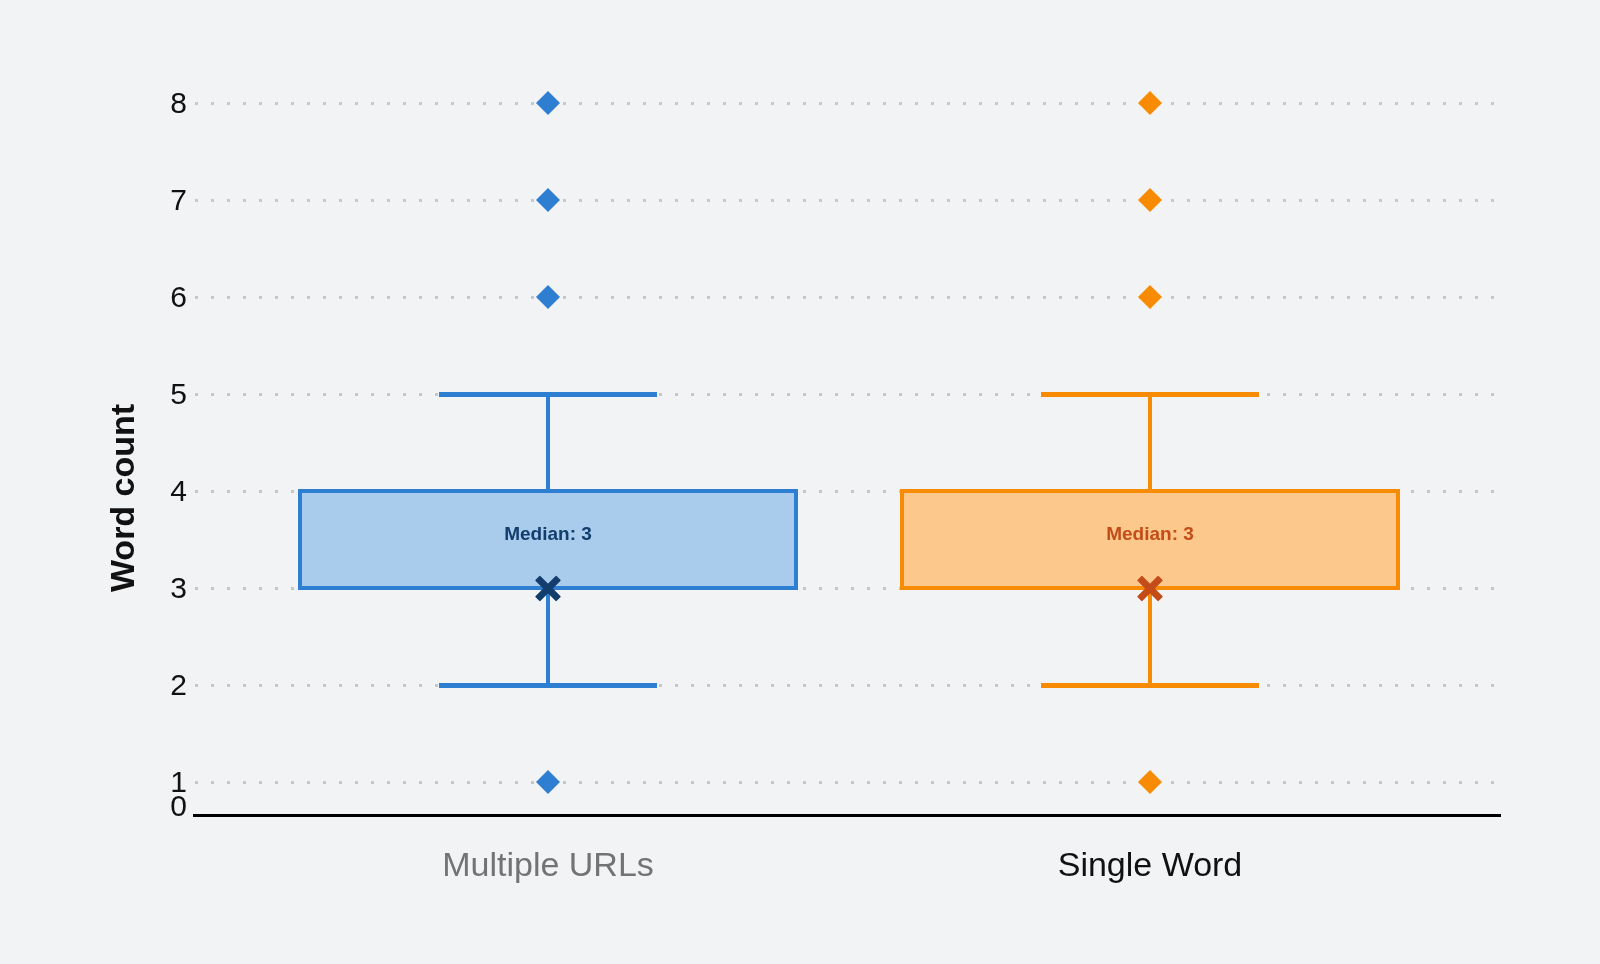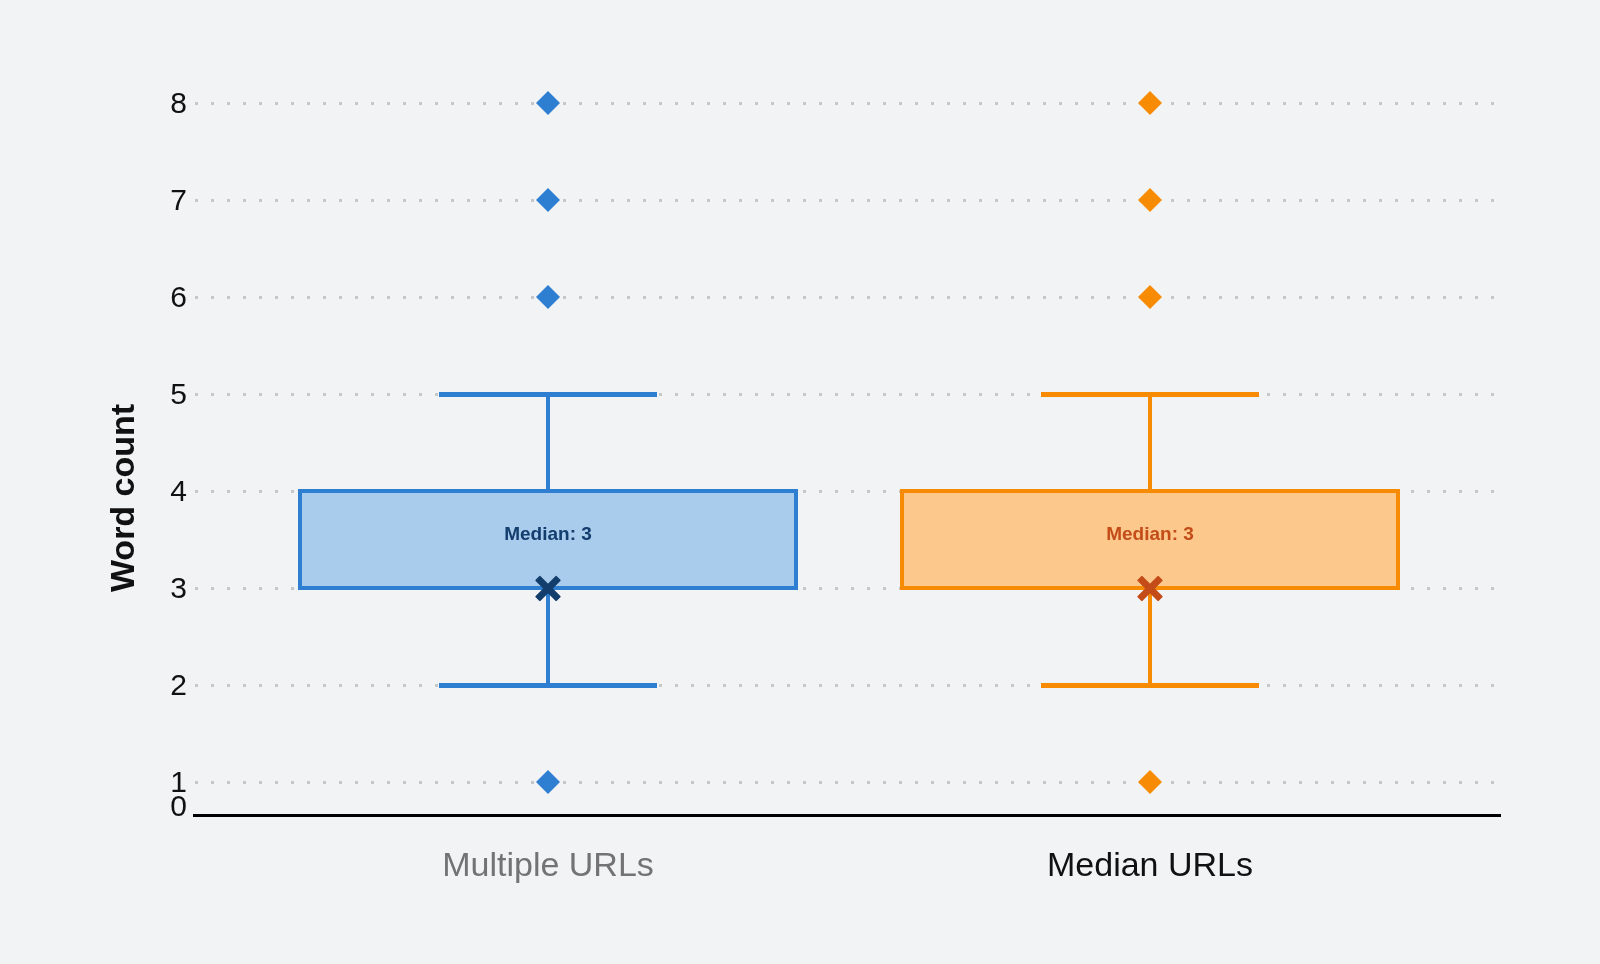--- a/index.html
+++ b/index.html
@@ -149,15 +149,15 @@
         <div class="median-label" style="color: rgb(195, 76, 24);">Median: 3</div>
       </div>
       <div class="mean-marker" style="left: 1150px; top: 588px;">
         <div class="bar a" style="background: rgb(195, 76, 24);"></div>
         <div class="bar b" style="background: rgb(195, 76, 24);"></div>
       </div>
       <div class="outlier-diamond" style="left: 1150px; top: 782px; background: rgb(247, 139, 4);"></div>
       <div class="outlier-diamond" style="left: 1150px; top: 297px; background: rgb(247, 139, 4);"></div>
       <div class="outlier-diamond" style="left: 1150px; top: 200px; background: rgb(247, 139, 4);"></div>
       <div class="outlier-diamond" style="left: 1150px; top: 103px; background: rgb(247, 139, 4);"></div>
-      <div class="category-label" style="left: 900px; top: 864px; color: rgb(17, 17, 17);">Median URLs</div>
+      <div class="category-label" style="left: 900px; top: 864px; color: rgb(17, 17, 17);">Single Word</div>
     </div>
 </div>
 
 </body></html>

